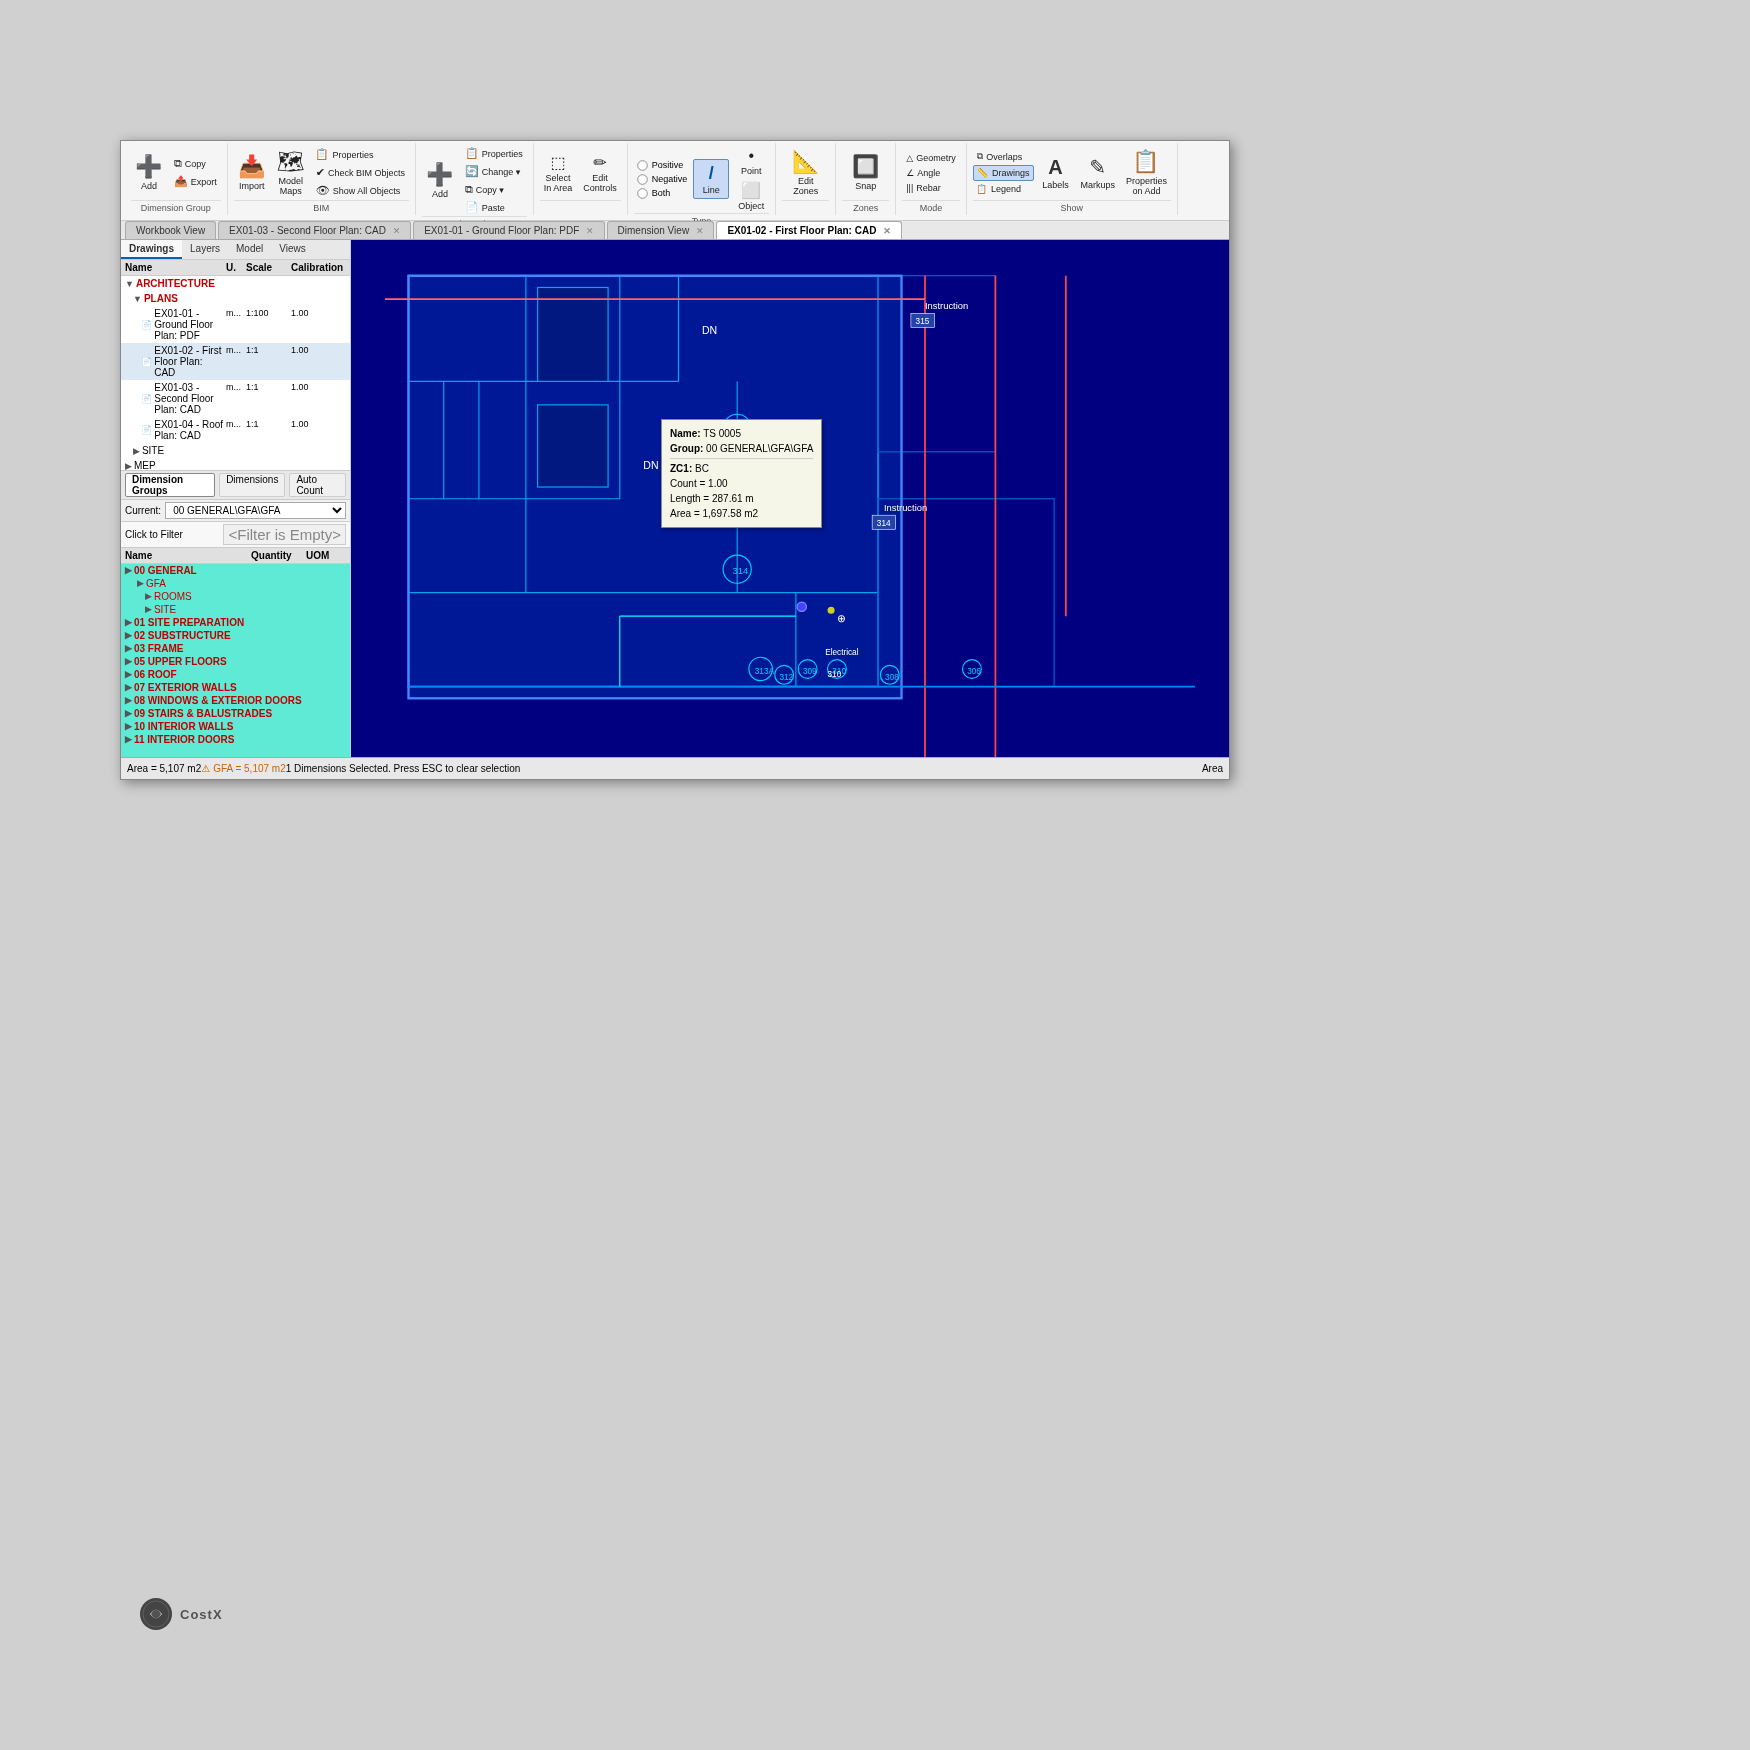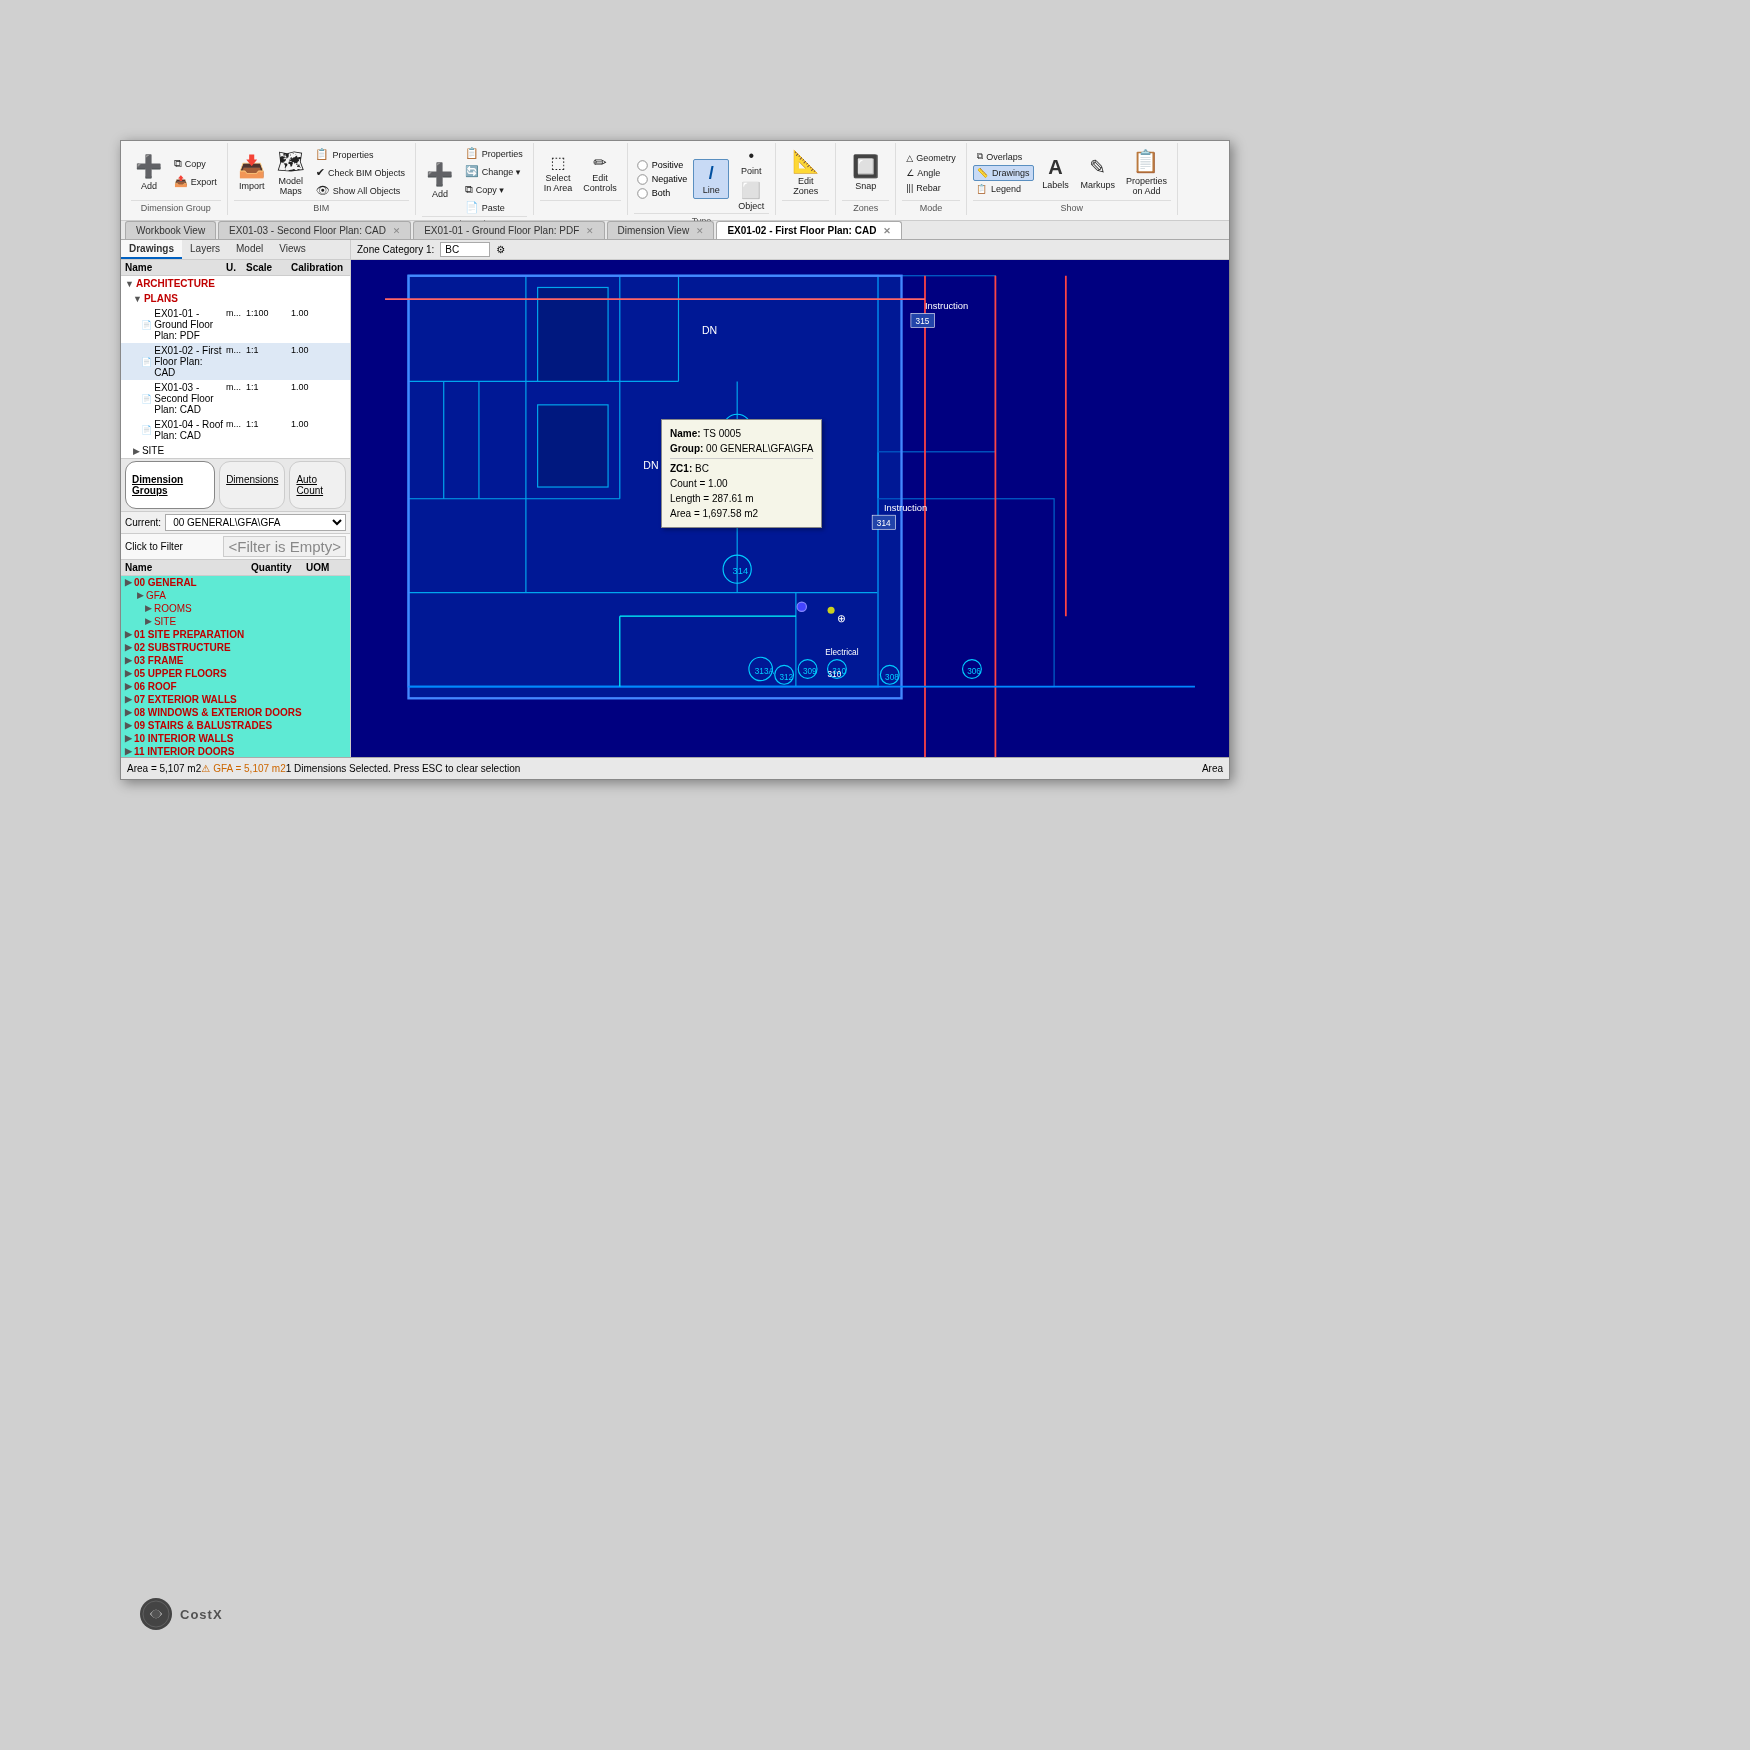--- a/index.html
+++ b/index.html
@@ -250,27 +250,26 @@
     .dim-groups-tabs {
       display: flex;
       background: #e8e8e8;
       border-top: 1px solid #ccc;
       border-bottom: 1px solid #ccc;
       padding: 2px 4px;
       gap: 4px;
     }
 
     .dim-tab {
-      padding: 12px 6px;
+      padding: 0 6px;
       font-size: 10px;
       cursor: pointer;
       border: 1px solid #ccc;
-      border-radius: 11px;
+      border-radius: 2px;
       background: #f0f0f0;
-      text-decoration: underline;
     }
 
     .dim-tab.active {
       background: #fff;
       border-color: #888;
       font-weight: bold;
     }
 
     .current-row {
       display: flex;
@@ -885,25 +884,20 @@
         <div class="qty-item cat">
           <span class="expand-icon" style="margin-right:2px;">▶</span>
           <span>11 INTERIOR DOORS</span>
         </div>
       </div>
 
     </div>
 
     <div class="canvas-area">
 
-      <div class="zone-bar">
-        <span>Zone Category 1:</span>
-        <input class="zone-input" value="BC" style="">
-        <span style="cursor:pointer;">⚙</span>
-      </div>
 
       <div class="drawing-canvas">
         <svg width="100%" height="100%" viewBox="0 0 690 420" preserveAspectRatio="xMidYMid meet" style="background:#000080;">
 
           <rect width="690" height="420" fill="#000080"></rect>
 
           <g stroke="#00ccff" stroke-width="1" fill="none">
 
             <rect x="20" y="10" width="400" height="350" fill="none" stroke="#00aaff" stroke-width="1.5"></rect>
 

